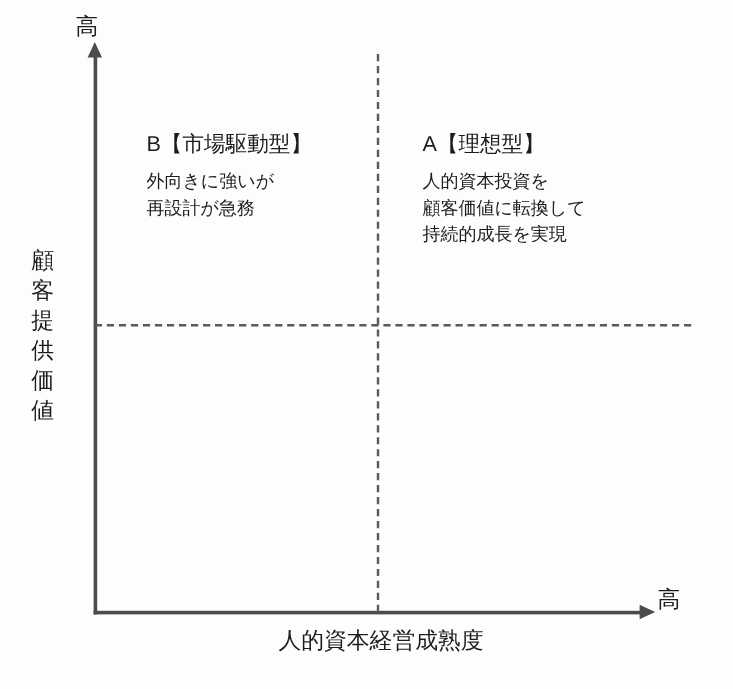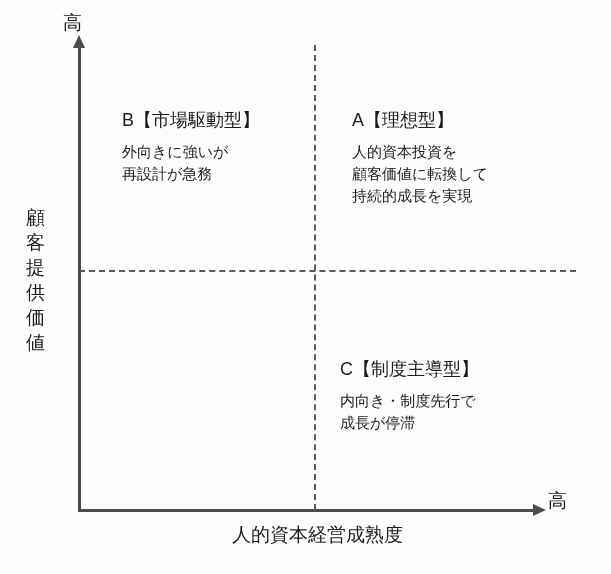--- a/index.html
+++ b/index.html
@@ -175,21 +175,14 @@
   <div class="quadrant" id="quadrant-a">
     <div class="quad-title">A【理想型】</div>
     <div class="quad-body">
       <span class="quad-body-line">人的資本投資を</span>
       <span class="quad-body-line">顧客価値に転換して</span>
       <span class="quad-body-line">持続的成長を実現</span>
     </div>
   </div>
 
 
-  <div class="quadrant" id="quadrant-c">
-    <div class="quad-title">C【制度主導型】</div>
-    <div class="quad-body">
-      <span class="quad-body-line">内向き・制度先行で</span>
-      <span class="quad-body-line">成長が停滞</span>
-    </div>
-  </div>
 
 </div>
 
 </body></html>

